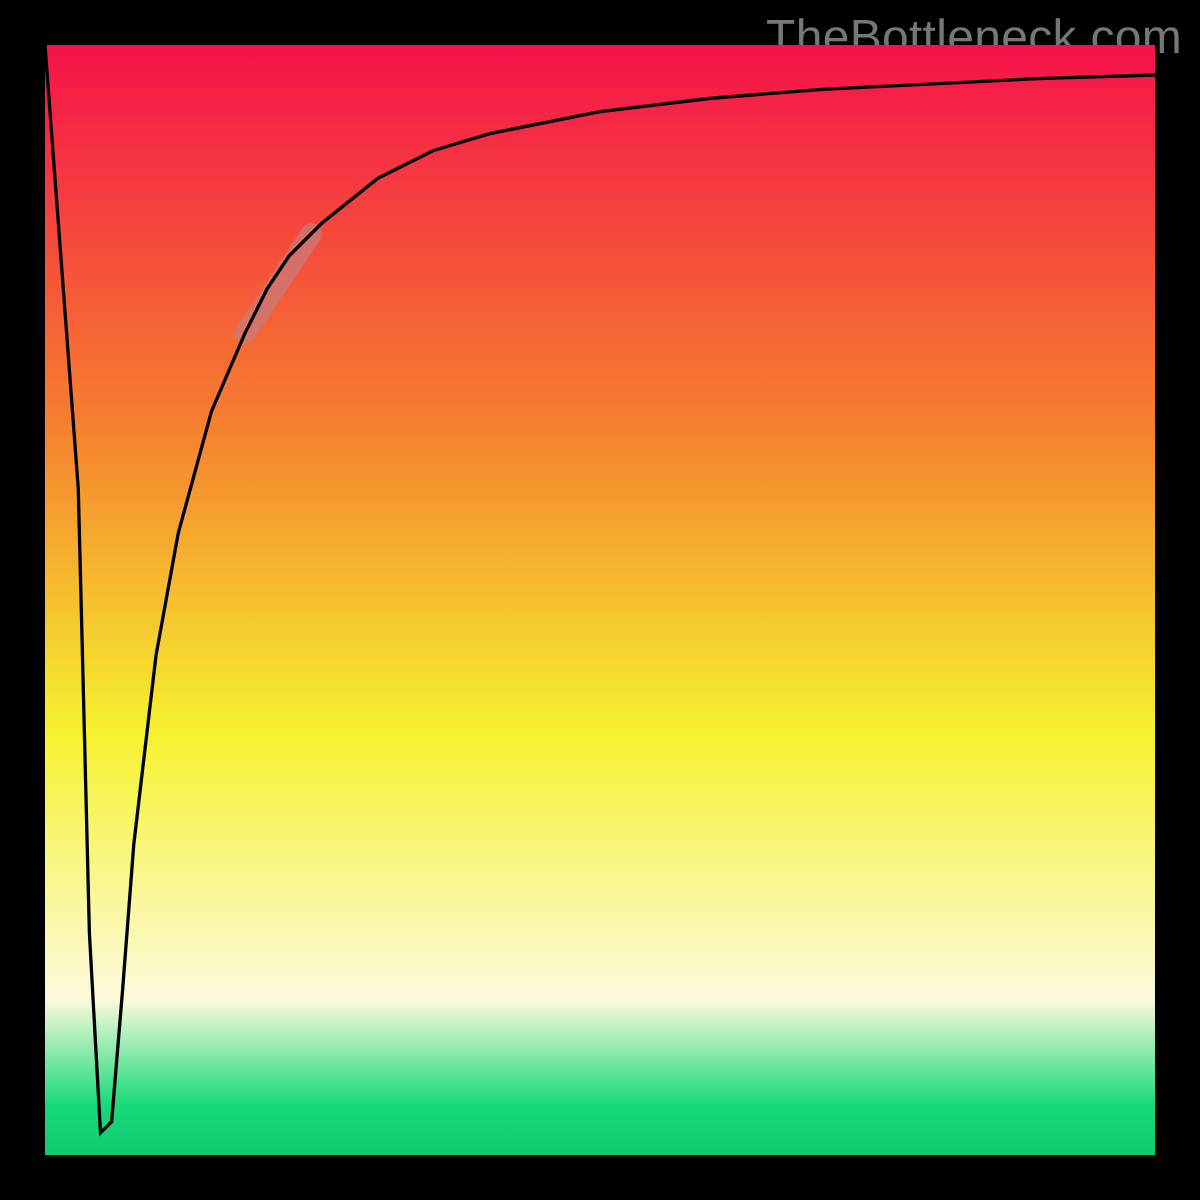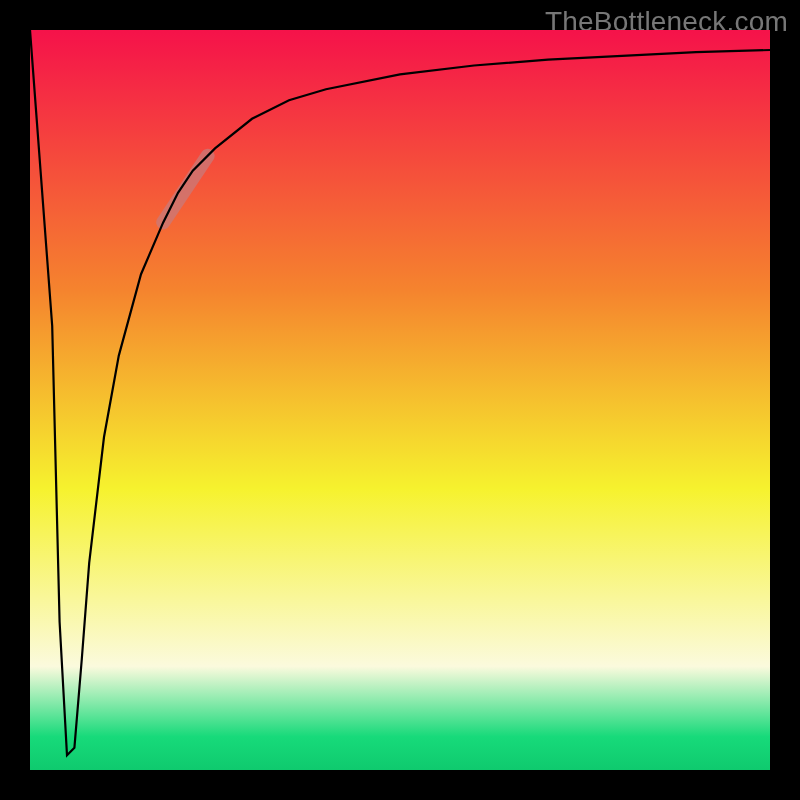--- a/index.html
+++ b/index.html
@@ -36,21 +36,21 @@
     left: 0;
     top: 0;
     width: 100%;
     height: 100%;
   }
   .watermark {
     position: absolute;
     top: 6px;
     right: 12px;
     color: #777;
-    font-size: 28px;
+    font-size: 32px;
     font-weight: 500;
     letter-spacing: 0.2px;
   }
   .highlight {
     stroke: #c97a7a;
     stroke-width: 14;
     stroke-linecap: round;
     opacity: 0.75;
   }
   .main-curve {

